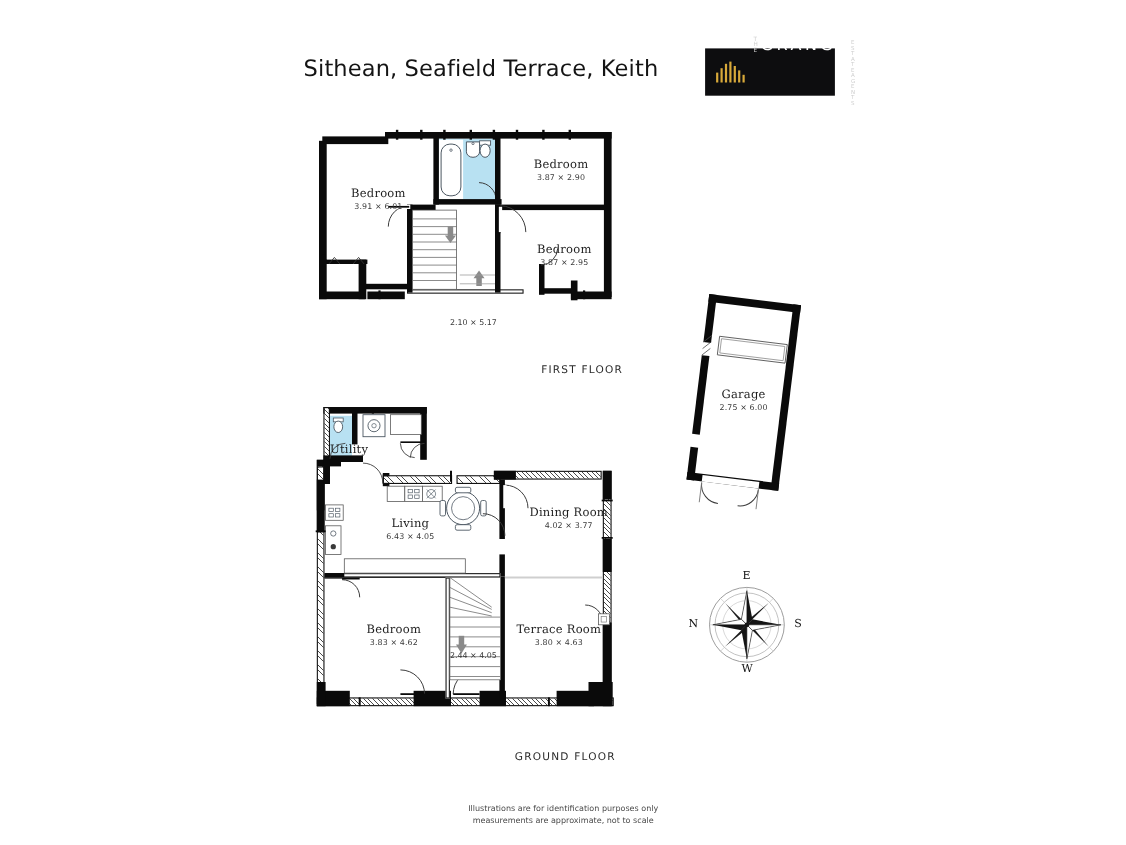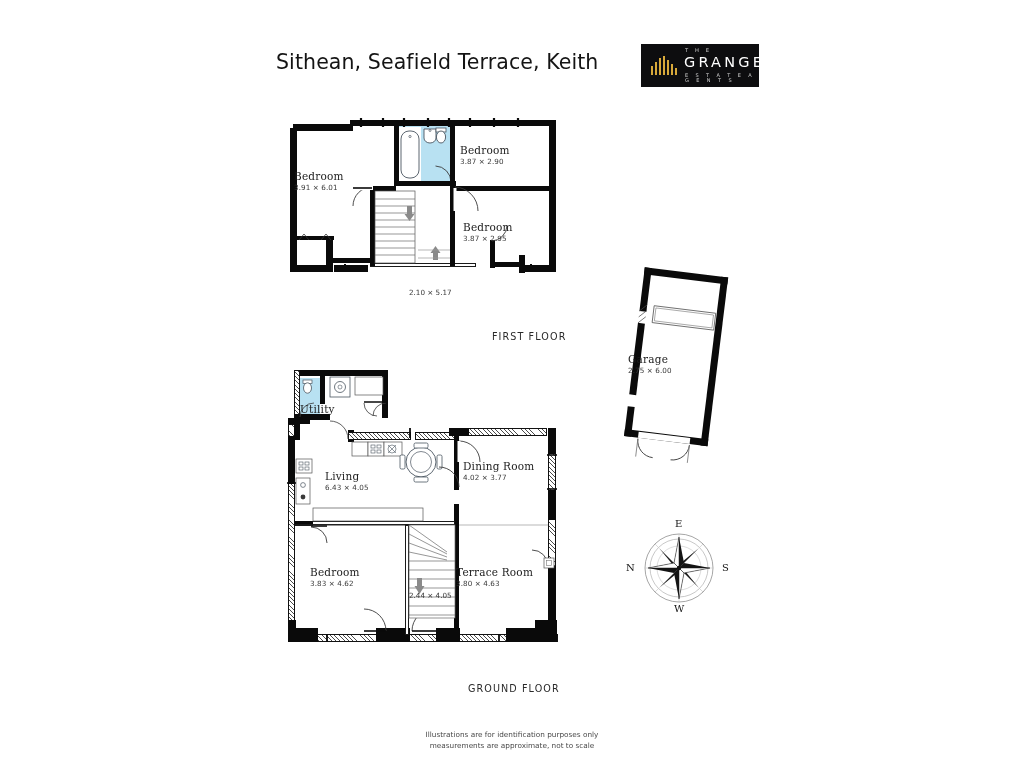--- a/index.html
+++ b/index.html
@@ -57,21 +57,21 @@
     display: flex;
     align-items: flex-end;
     gap: 1.6px;
     margin-right: 7px;
   }
   #logo-bars i {
     display: block;
     width: 2.6px;
     background: #d8a93a;
   }
-  #logo-text { display: flex; flex-direction: column; justify-content: flex-start; }
+  #logo-text { display: flex; flex-direction: row; justify-content: flex-start; }
   .logo-the {
     font-size: 5.2px;
     letter-spacing: 2.6px;
     color: #cfcfcf;
     line-height: 1;
     margin-bottom: 1.5px;
     margin-left: 1px;
   }
   .logo-grange {
     font-size: 14.5px;
@@ -113,20 +113,21 @@
   .room-fill {
     position: absolute;
     background: #ffffff;
   }
   .wet-fill {
     position: absolute;
     background: #b8e1f2;
   }
   .label {
     position: absolute;
+    text-align: center;
     color: #1c1c1c;
     font-family: "DejaVu Serif", serif;
     white-space: nowrap;
   }
   .label .rname {
     display: block;
     font-size: 10.5px;
     font-family: "DejaVu Serif", serif;
     letter-spacing: 0.2px;
   }

